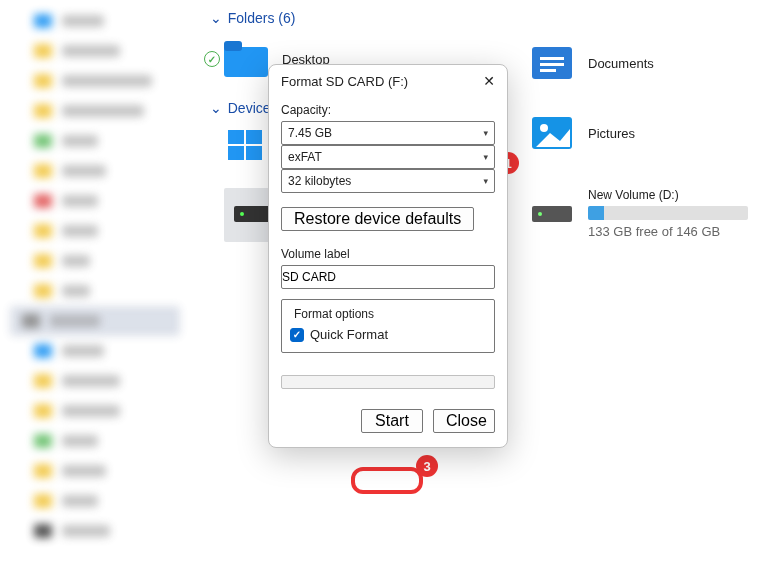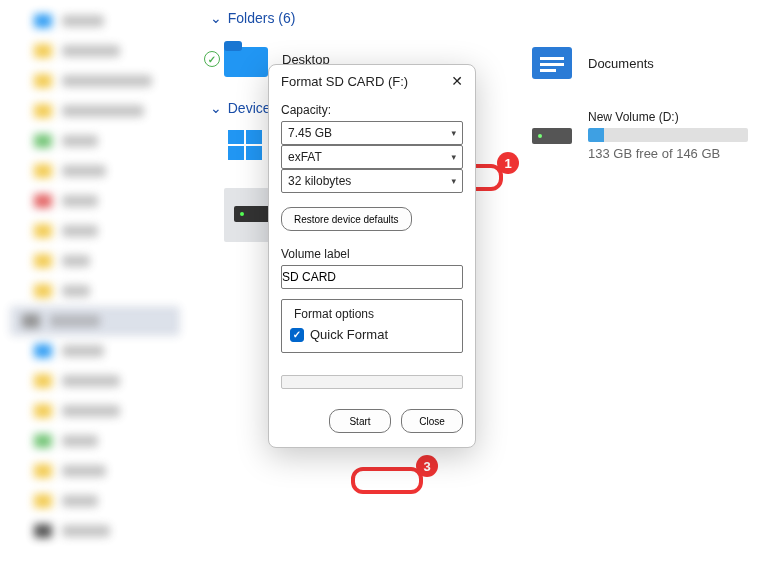--- a/index.html
+++ b/index.html
@@ -102,21 +102,21 @@
   }
   .drive-info { display:flex; flex-direction:column; gap:4px; font-size:12px; }
   .drive-bar { width:160px; height:14px; background:#e0e0e0; border-radius:2px; overflow:hidden; }
   .drive-bar-fill { height:100%; background:#3ea0e3; }
   .drive-free { color:#666; font-size:13px; }
 
   
   .dialog {
     position: absolute;
     left: 268px; top: 64px;
-    width: 208px;
+    width: 240px;
     background: #fff;
     border: 1px solid #c0c0c0;
     border-radius: 8px;
     box-shadow: 0 8px 32px rgba(0,0,0,0.22);
     padding: 8px 12px 14px 12px;
     z-index: 10;
   }
   .dialog-titlebar {
     display:flex; justify-content:space-between; align-items:center;
     padding-bottom:4px;
@@ -131,21 +131,21 @@
     font-size:12px;
     padding:0 6px;
     display:flex; align-items:center; justify-content:space-between;
     border-radius:2px;
   }
   .text-input { padding:0 0; }
   .chev-down { font-size:9px; color:#444; }
   .btn {
     height:24px; padding:0 12px;
     border:1px solid #767676; background:#fdfdfd;
-    font-size:10px; border-radius:10px;
+    font-size:16px; border-radius:2px;
     cursor:pointer;
   }
   .fieldset {
     border:1px solid #767676;
     border-radius:2px;
     padding:6px 8px 10px 8px;
     margin-top:10px;
   }
   .fieldset .legend { font-size:12px; margin-top:-14px; background:#fff; display:inline-block; padding:0 4px; }
   .checkbox-row { display:flex; align-items:center; gap:6px; margin-top:6px; }
@@ -321,20 +321,30 @@
   <div class="folder-item" style="margin-bottom:24px;">
     <span class="folder-icon">
       <svg width="44" height="36">
           <rect x="2" y="2" width="40" height="32" rx="3" fill="#2a7bd6"></rect>
           <rect x="10" y="12" width="24" height="3" fill="#fff"></rect>
           <rect x="10" y="18" width="24" height="3" fill="#fff"></rect>
           <rect x="10" y="24" width="16" height="3" fill="#fff"></rect>
         </svg>
     </span>
     <span>Documents</span>
+  </div>
+  <div class="folder-item" style="margin-bottom:32px;">
+    <span class="folder-icon">
+      <svg width="44" height="36">
+          <rect x="2" y="2" width="40" height="32" rx="3" fill="#1593e6"></rect>
+          <circle cx="14" cy="13" r="4" fill="#fff"></circle>
+          <polygon points="6,32 20,18 30,26 40,14 40,32" fill="#fff"></polygon>
+        </svg>
+    </span>
+    <span>Pictures</span>
   </div>
   <div class="drive-item">
     <span class="drive-icon" style="align-self:flex-start; margin-top:4px;">
       <svg width="44" height="30">
           <rect x="2" y="10" width="40" height="16" rx="2" fill="#555"></rect>
           <circle cx="10" cy="18" r="2" fill="#7f7"></circle>
         </svg>
     </span>
     <div class="drive-info">
       <span>New Volume (D:)</span>

